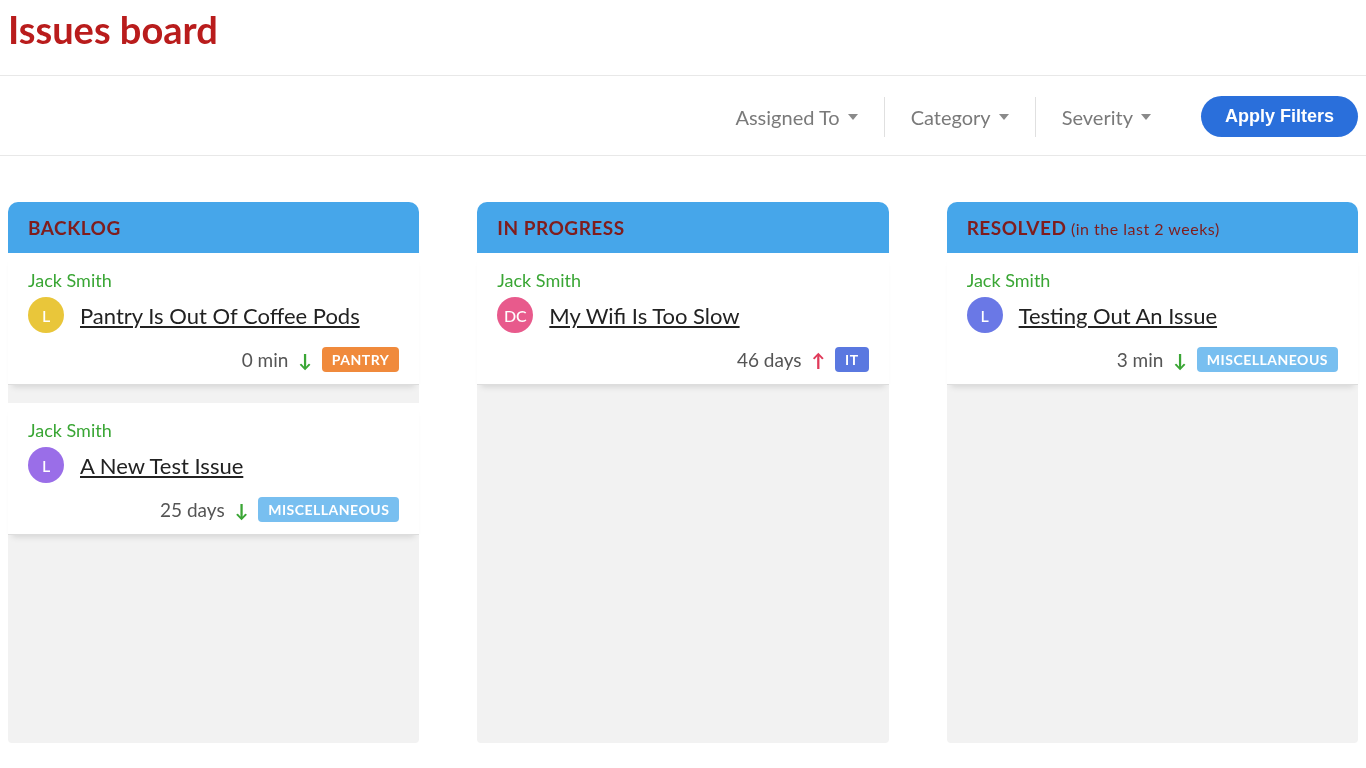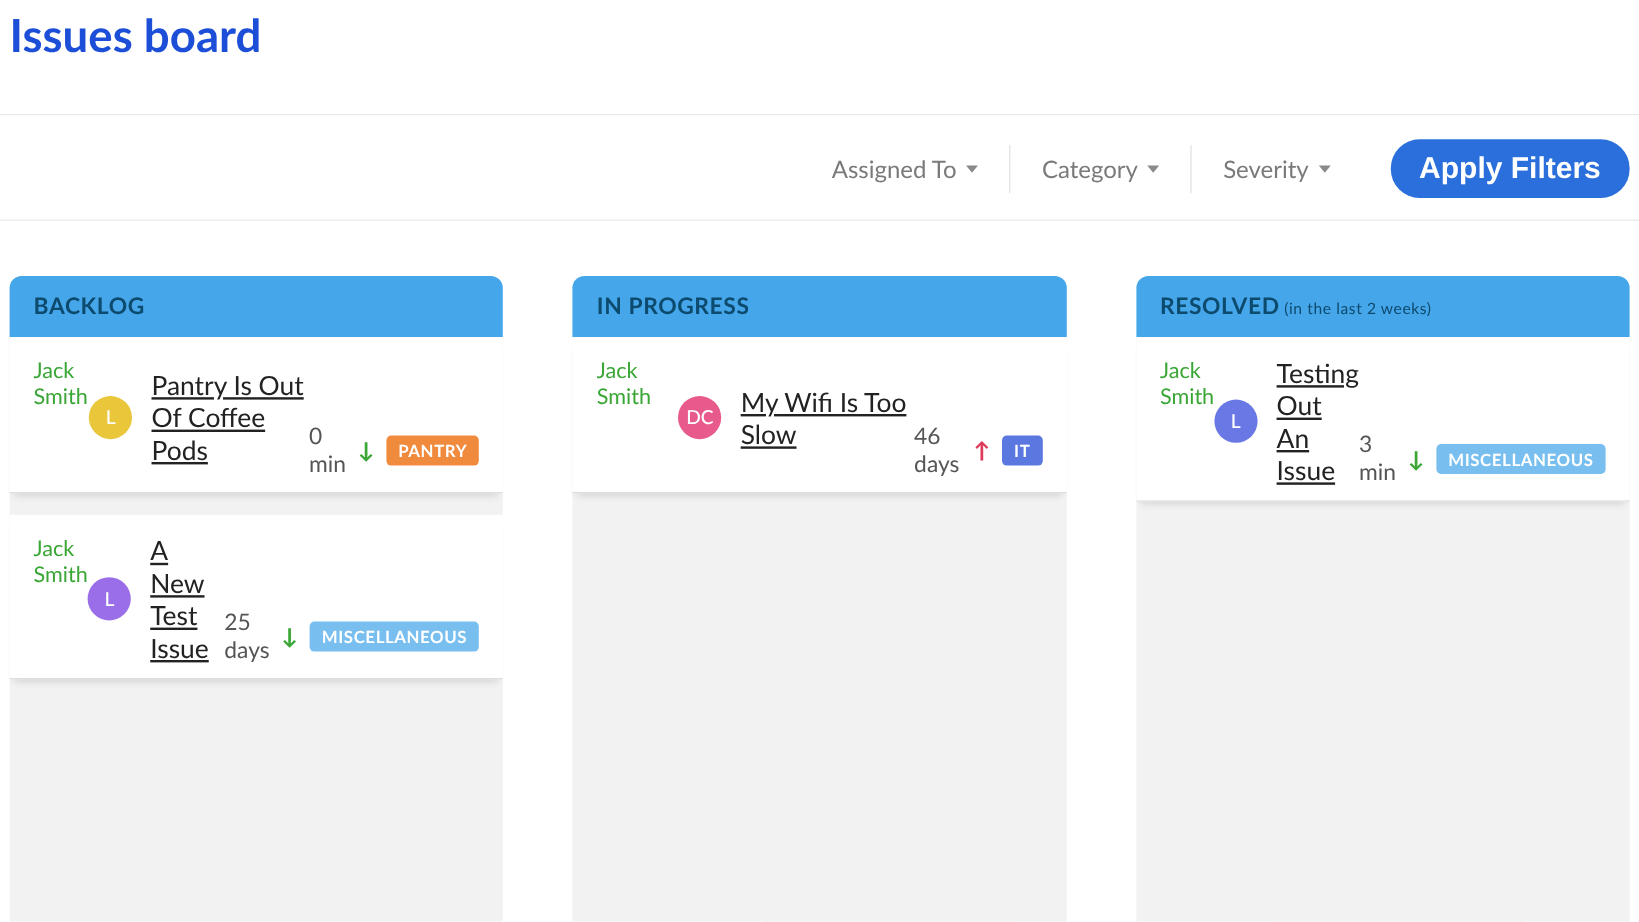--- a/index.html
+++ b/index.html
@@ -7,22 +7,22 @@
     font-family: "Lato", "Segoe UI", "Helvetica Neue", Arial, sans-serif;
     background: #ffffff;
     color: #333;
     width: 1366px;
     height: 768px;
     overflow: hidden;
   }
   .page-title {
     font-size: 38px;
     font-weight: 700;
-    color: #1d4ed8;
-    padding: 6px 8px 43px 8px;
+    color: #b91c1c;
+    padding: 6px 8px 23px 8px;
     border-bottom: 1px solid #e8e8e8;
   }
   .filters-bar {
     display: flex;
     justify-content: flex-end;
     align-items: center;
     padding: 20px 8px 18px 8px;
     border-bottom: 1px solid #e8e8e8;
     gap: 0;
   }
@@ -43,59 +43,59 @@
     width: 0; height: 0;
     border-left: 5px solid transparent;
     border-right: 5px solid transparent;
     border-top: 6px solid #8a8a8a;
   }
   .apply-filters {
     margin-left: 24px;
     background: #2a6fdb;
     color: #fff;
     font-weight: 700;
-    font-size: 25px;
+    font-size: 18px;
     padding: 10px 24px;
     border-radius: 24px;
     border: none;
     cursor: pointer;
   }
   .columns {
     display: flex;
     gap: 58px;
     padding: 46px 8px 0 8px;
   }
   .column {
     width: 424px;
     background: #ededed;
     background: linear-gradient(180deg, #ffffff 0px, #ffffff 0px);
     border-radius: 6px;
     overflow: visible;
     min-height: 540px;
   }
   .column-header {
     background: #46a6ea;
-    color: #0c4a6e;
+    color: #7f1d1d;
     font-weight: 700;
     font-size: 19px;
     letter-spacing: 0.5px;
     padding: 14px 20px;
     border-radius: 10px 10px 0 0;
   }
   .column-header .sub {
     font-weight: 400;
-    font-size: 13px;
+    font-size: 16px;
   }
   .card {
     background: #fff;
     margin: 0 0 0 0;
     padding: 16px 20px 12px 20px;
     min-height: 130px;
     display: flex;
-    flex-direction: row;
+    flex-direction: column;
     border-bottom: 1px solid #ddd;
     box-shadow: 0 6px 6px -4px rgba(0,0,0,0.12);
     position: relative;
   }
   .card:not(:first-child) { margin-top: 18px; }
   .reporter {
     color: #3aa635;
     font-size: 18px;
     margin-bottom: 6px;
   }

